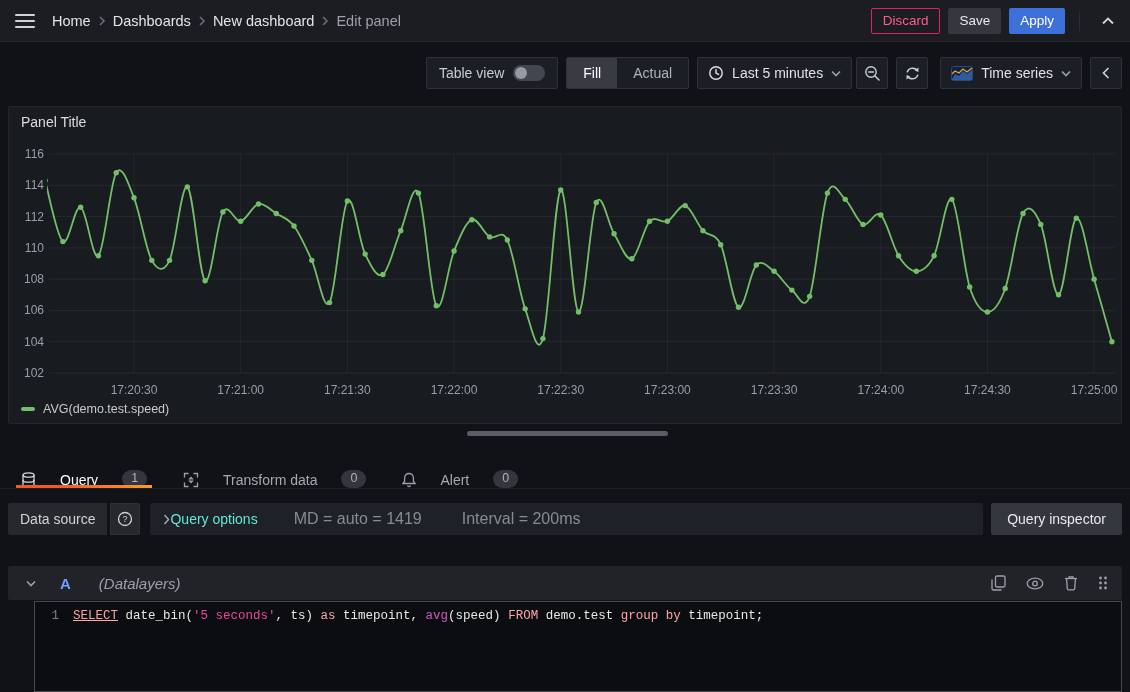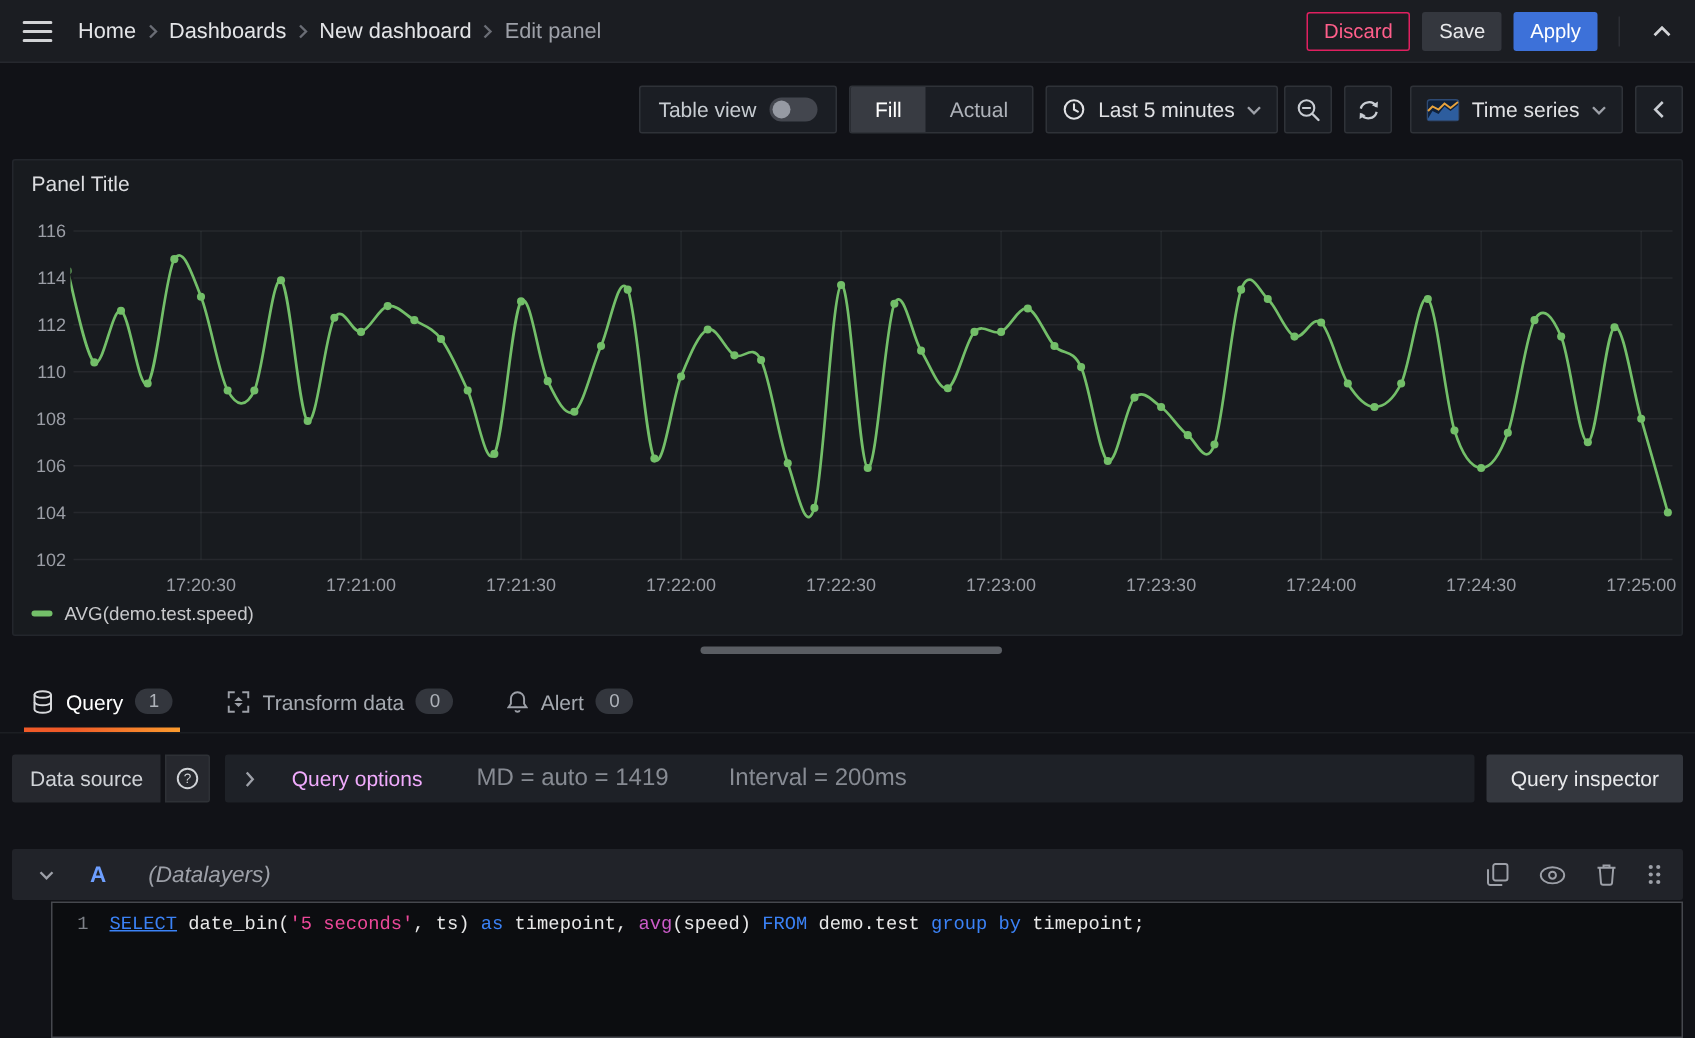--- a/index.html
+++ b/index.html
@@ -43,58 +43,58 @@
          border:1px solid #23262c;border-radius:2px;box-sizing:border-box}
   .panel-title{position:absolute;top:7px;left:12px;font-size:14px;font-weight:500;color:#dcdde0;cursor:pointer}
   #chart-svg{position:absolute;top:0;left:0}
   .legend{position:absolute;left:12px;bottom:7px;display:flex;align-items:center;gap:8px;cursor:pointer}
   .legend .swatch{width:14px;height:4px;border-radius:2px;background:#73bf69}
   .legend .label{font-size:12.5px;color:#c8c9cc}
   
   .rhandle{position:absolute;top:431px;left:467px;width:201px;height:5px;border-radius:3px;background:#5a5d63;cursor:row-resize}
   
   .tabs{position:absolute;top:447px;left:0;right:0;height:41px;display:flex;align-items:center;padding-left:16px;border-bottom:1px solid #1c1e23}
-  .tab{position:relative;height:41px;display:flex;align-items:center;gap:8px;padding:0 5px;margin-right:26px;cursor:pointer;color:#a5a9b0}
+  .tab{position:relative;height:41px;display:flex;align-items:flex-end;gap:24px;padding:0 5px;margin-right:26px;cursor:pointer;color:#a5a9b0}
   .tab .ticon{display:flex;align-items:center;color:#9da0a8}
   .tab.active{color:#ffffff;font-weight:500}
   .tab.active::after{content:"";position:absolute;left:0;right:0;bottom:0;height:3px;
       background:linear-gradient(90deg,#f05a28 30%,#fb9a2e 99%)}
   .count-badge{background:#33363d;color:#aeb2b9;font-size:12.5px;border-radius:12px;padding:2px 9px;line-height:1.1}
   
   .dsrow{position:absolute;top:503px;left:8px;right:8px;height:32px;display:flex;align-items:center}
   .ds-label{height:32px;display:flex;align-items:center;background:#26282e;border-radius:2px 0 0 2px;
             padding:0 12px;color:#d0d3d7;font-weight:500}
   .ds-picker{height:32px;width:234px;display:flex;align-items:center;background:#111317;border:1px solid #2e3136;
              box-sizing:border-box;padding:0 8px;margin-left:1px;cursor:pointer;gap:8px}
   .ds-picker .name{color:#e3e4e7;font-size:14.5px}
   .ds-picker .chev{margin-left:auto}
   .help-btn{height:32px;width:30px;display:flex;align-items:center;justify-content:center;background:#26282e;
             border:1px solid #2e3136;box-sizing:border-box;margin-left:3px;border-radius:0 2px 2px 0;cursor:pointer;color:#cfd2d6}
   .opts-strip{flex:1;height:32px;margin-left:10px;margin-right:8px;background:#1e2127;border-radius:2px;
               display:flex;align-items:center;cursor:pointer}
   .opts-strip .disc{margin-left:13px;color:#9da0a8;display:flex}
-  .opts-strip .qo{margin-left:24px;color:#f0abfc;font-weight:500}
+  .opts-strip .qo{margin-left:0;color:#5eead4;font-weight:500}
   .opts-strip .sum{color:#878b93;font-size:16px}
   .opts-strip .sum.md{margin-left:36px}
   .opts-strip .sum.intv{margin-left:40px}
   .qi-btn{height:32px;padding:0 16px;font-size:14px}
   
   .qheader{position:absolute;top:566px;left:8px;width:1114px;height:34px;background:#212329;border-radius:2px;
            display:flex;align-items:center;box-sizing:border-box;padding:0 14px}
   .qheader .collapse{color:#9da0a8;display:flex;cursor:pointer;margin-left:4px}
   .qheader .refid{color:#6e9fff;font-weight:700;font-size:15px;margin-left:24px;cursor:pointer}
   .qheader .refds{color:#9da0a8;font-style:italic;font-size:15px;margin-left:28px}
   .qactions{margin-left:auto;display:flex;align-items:center;gap:20px;color:#9da0a8}
   .qactions .icon-btn{color:#9da0a8}
   .editor{position:absolute;top:601px;left:34px;width:1088px;height:91px;background:#0c0d10;
           border:1px solid #46484e;box-sizing:border-box;display:flex;
           font-family:"Liberation Mono",monospace;font-size:12.5px}
   .gutter{width:38px;text-align:right;color:#7d8087;padding-top:7px;box-sizing:border-box;padding-right:14px}
   .codearea{padding-top:7px;white-space:pre}
-  .tok-kw{color:#3b82f6}
+  .tok-kw{color:#fca5a5}
   .tok-str{color:#ec4899}
   .tok-fn{color:#cb5bc8}
   .tok-pl{color:#e8e8e8}
   .tok-u{text-decoration:underline}
 </style>
 </head>
 <body>
 
 <div class="nav">
   <div class="burger">

